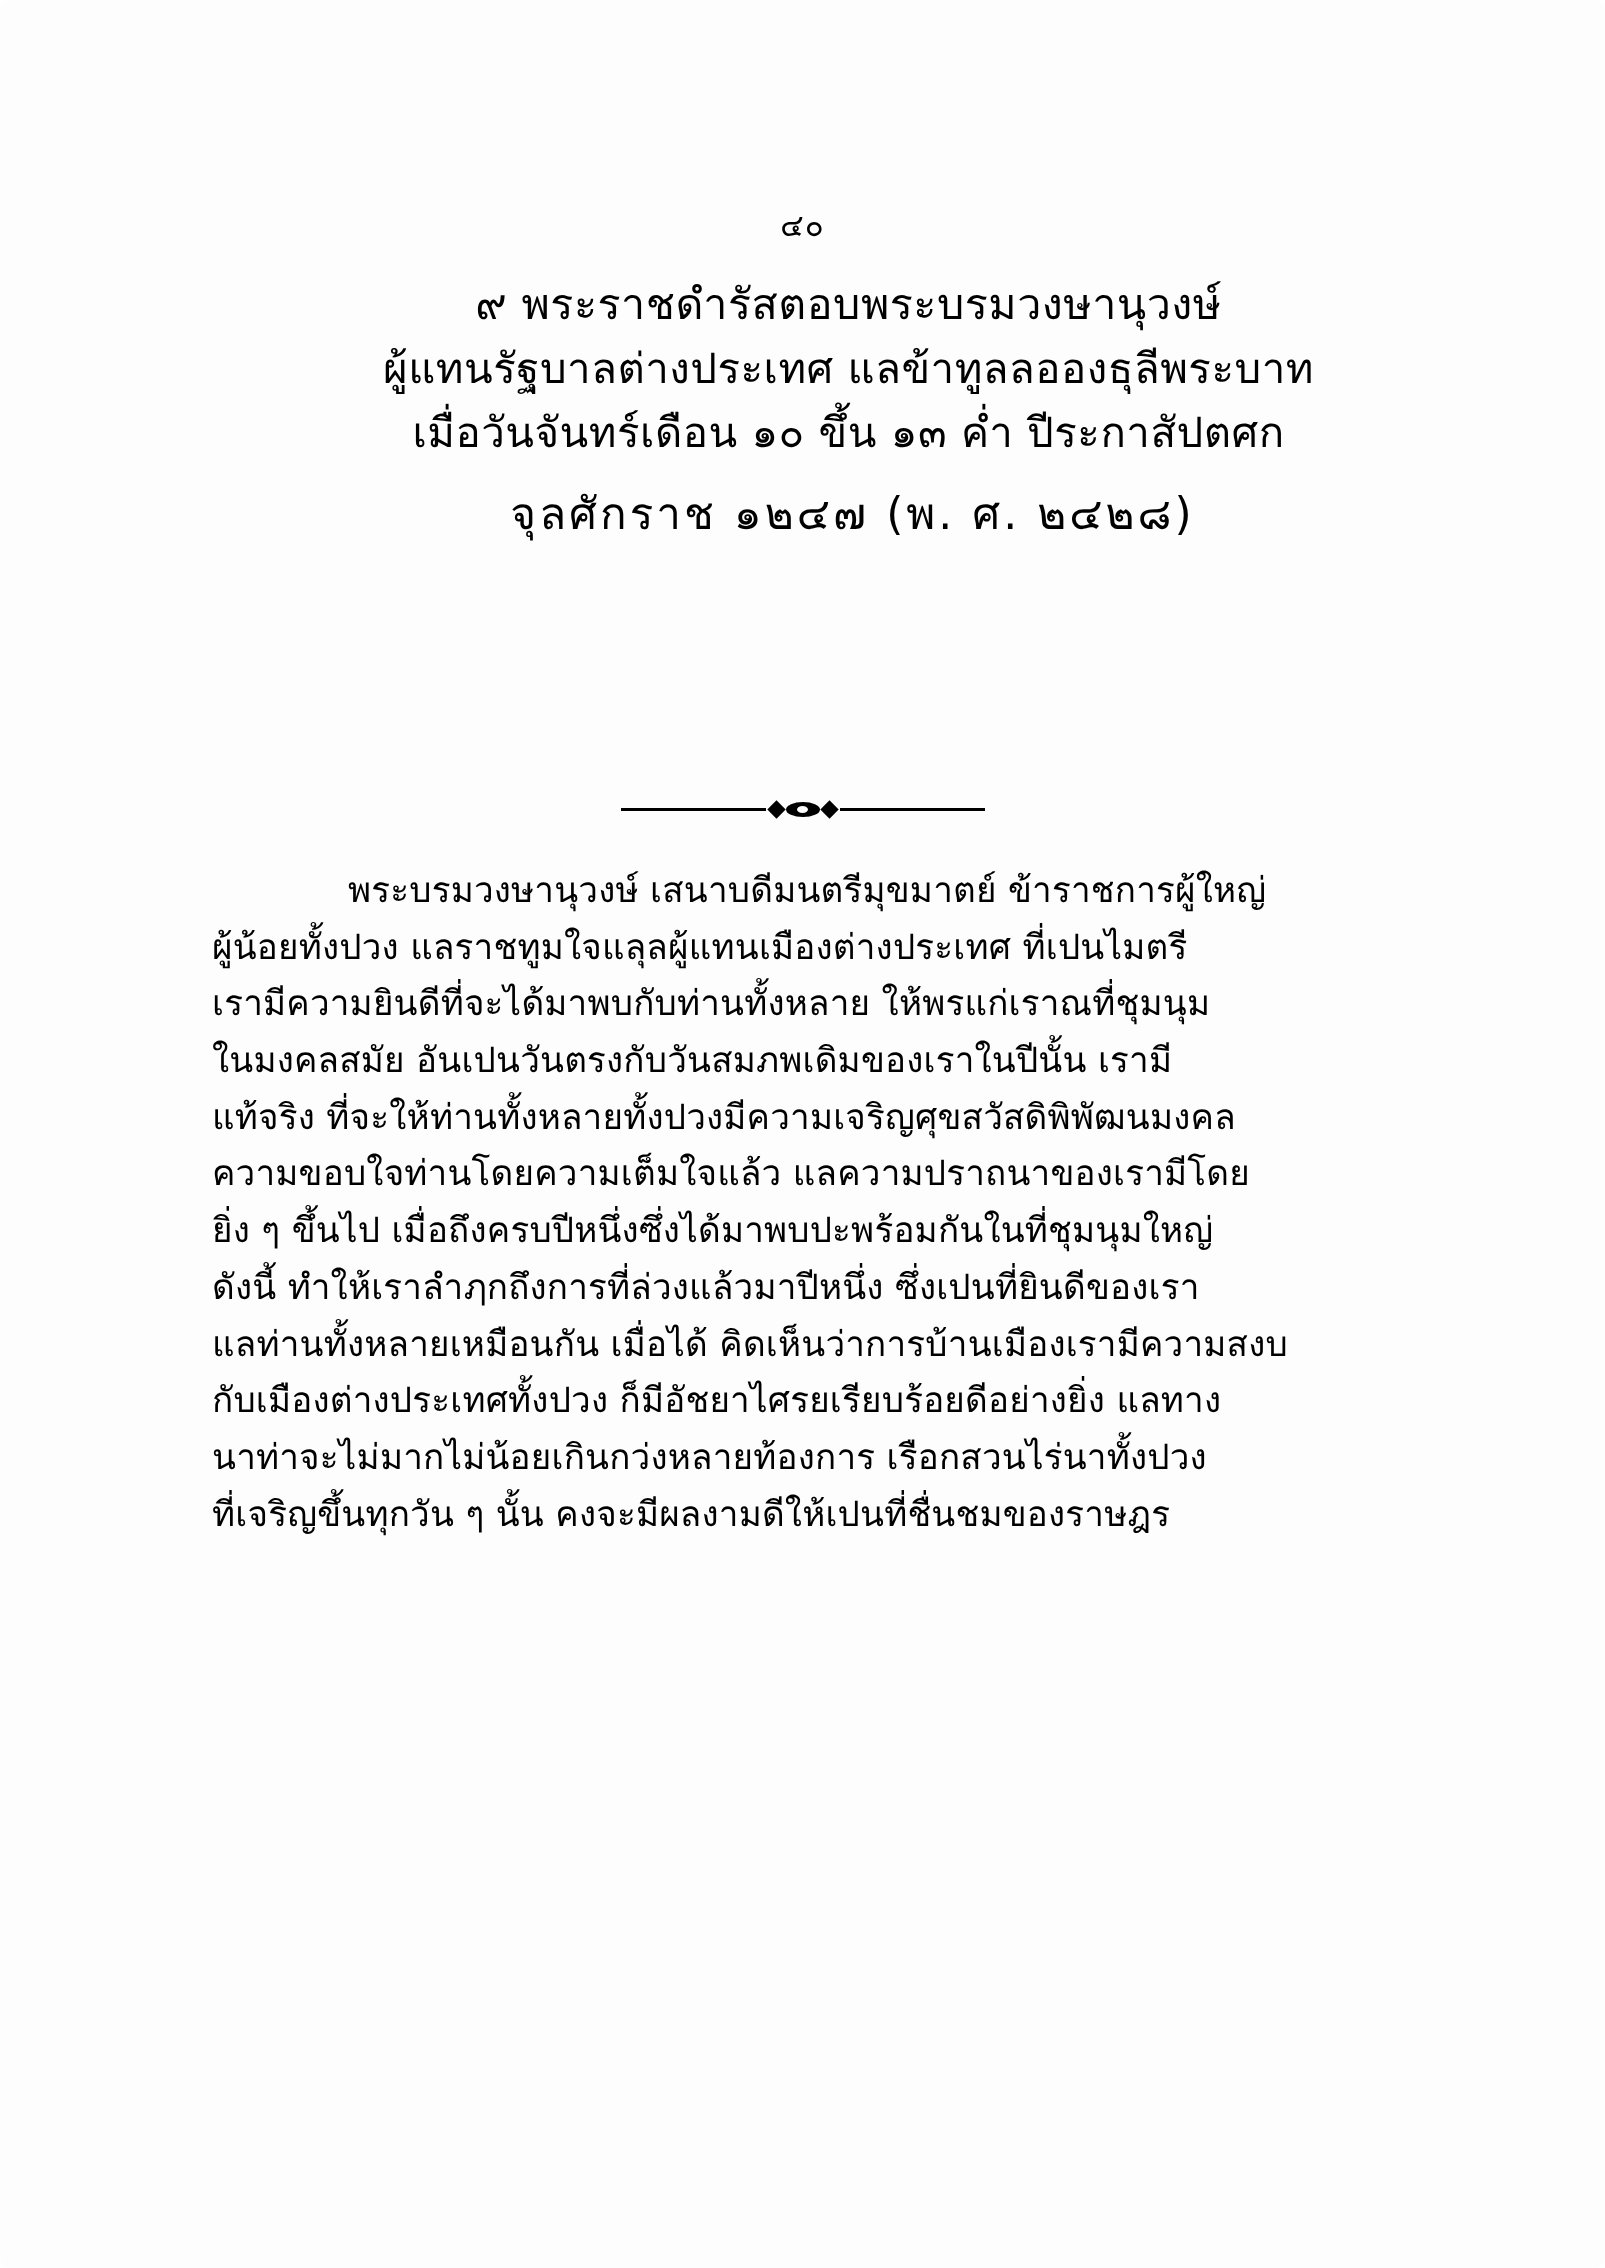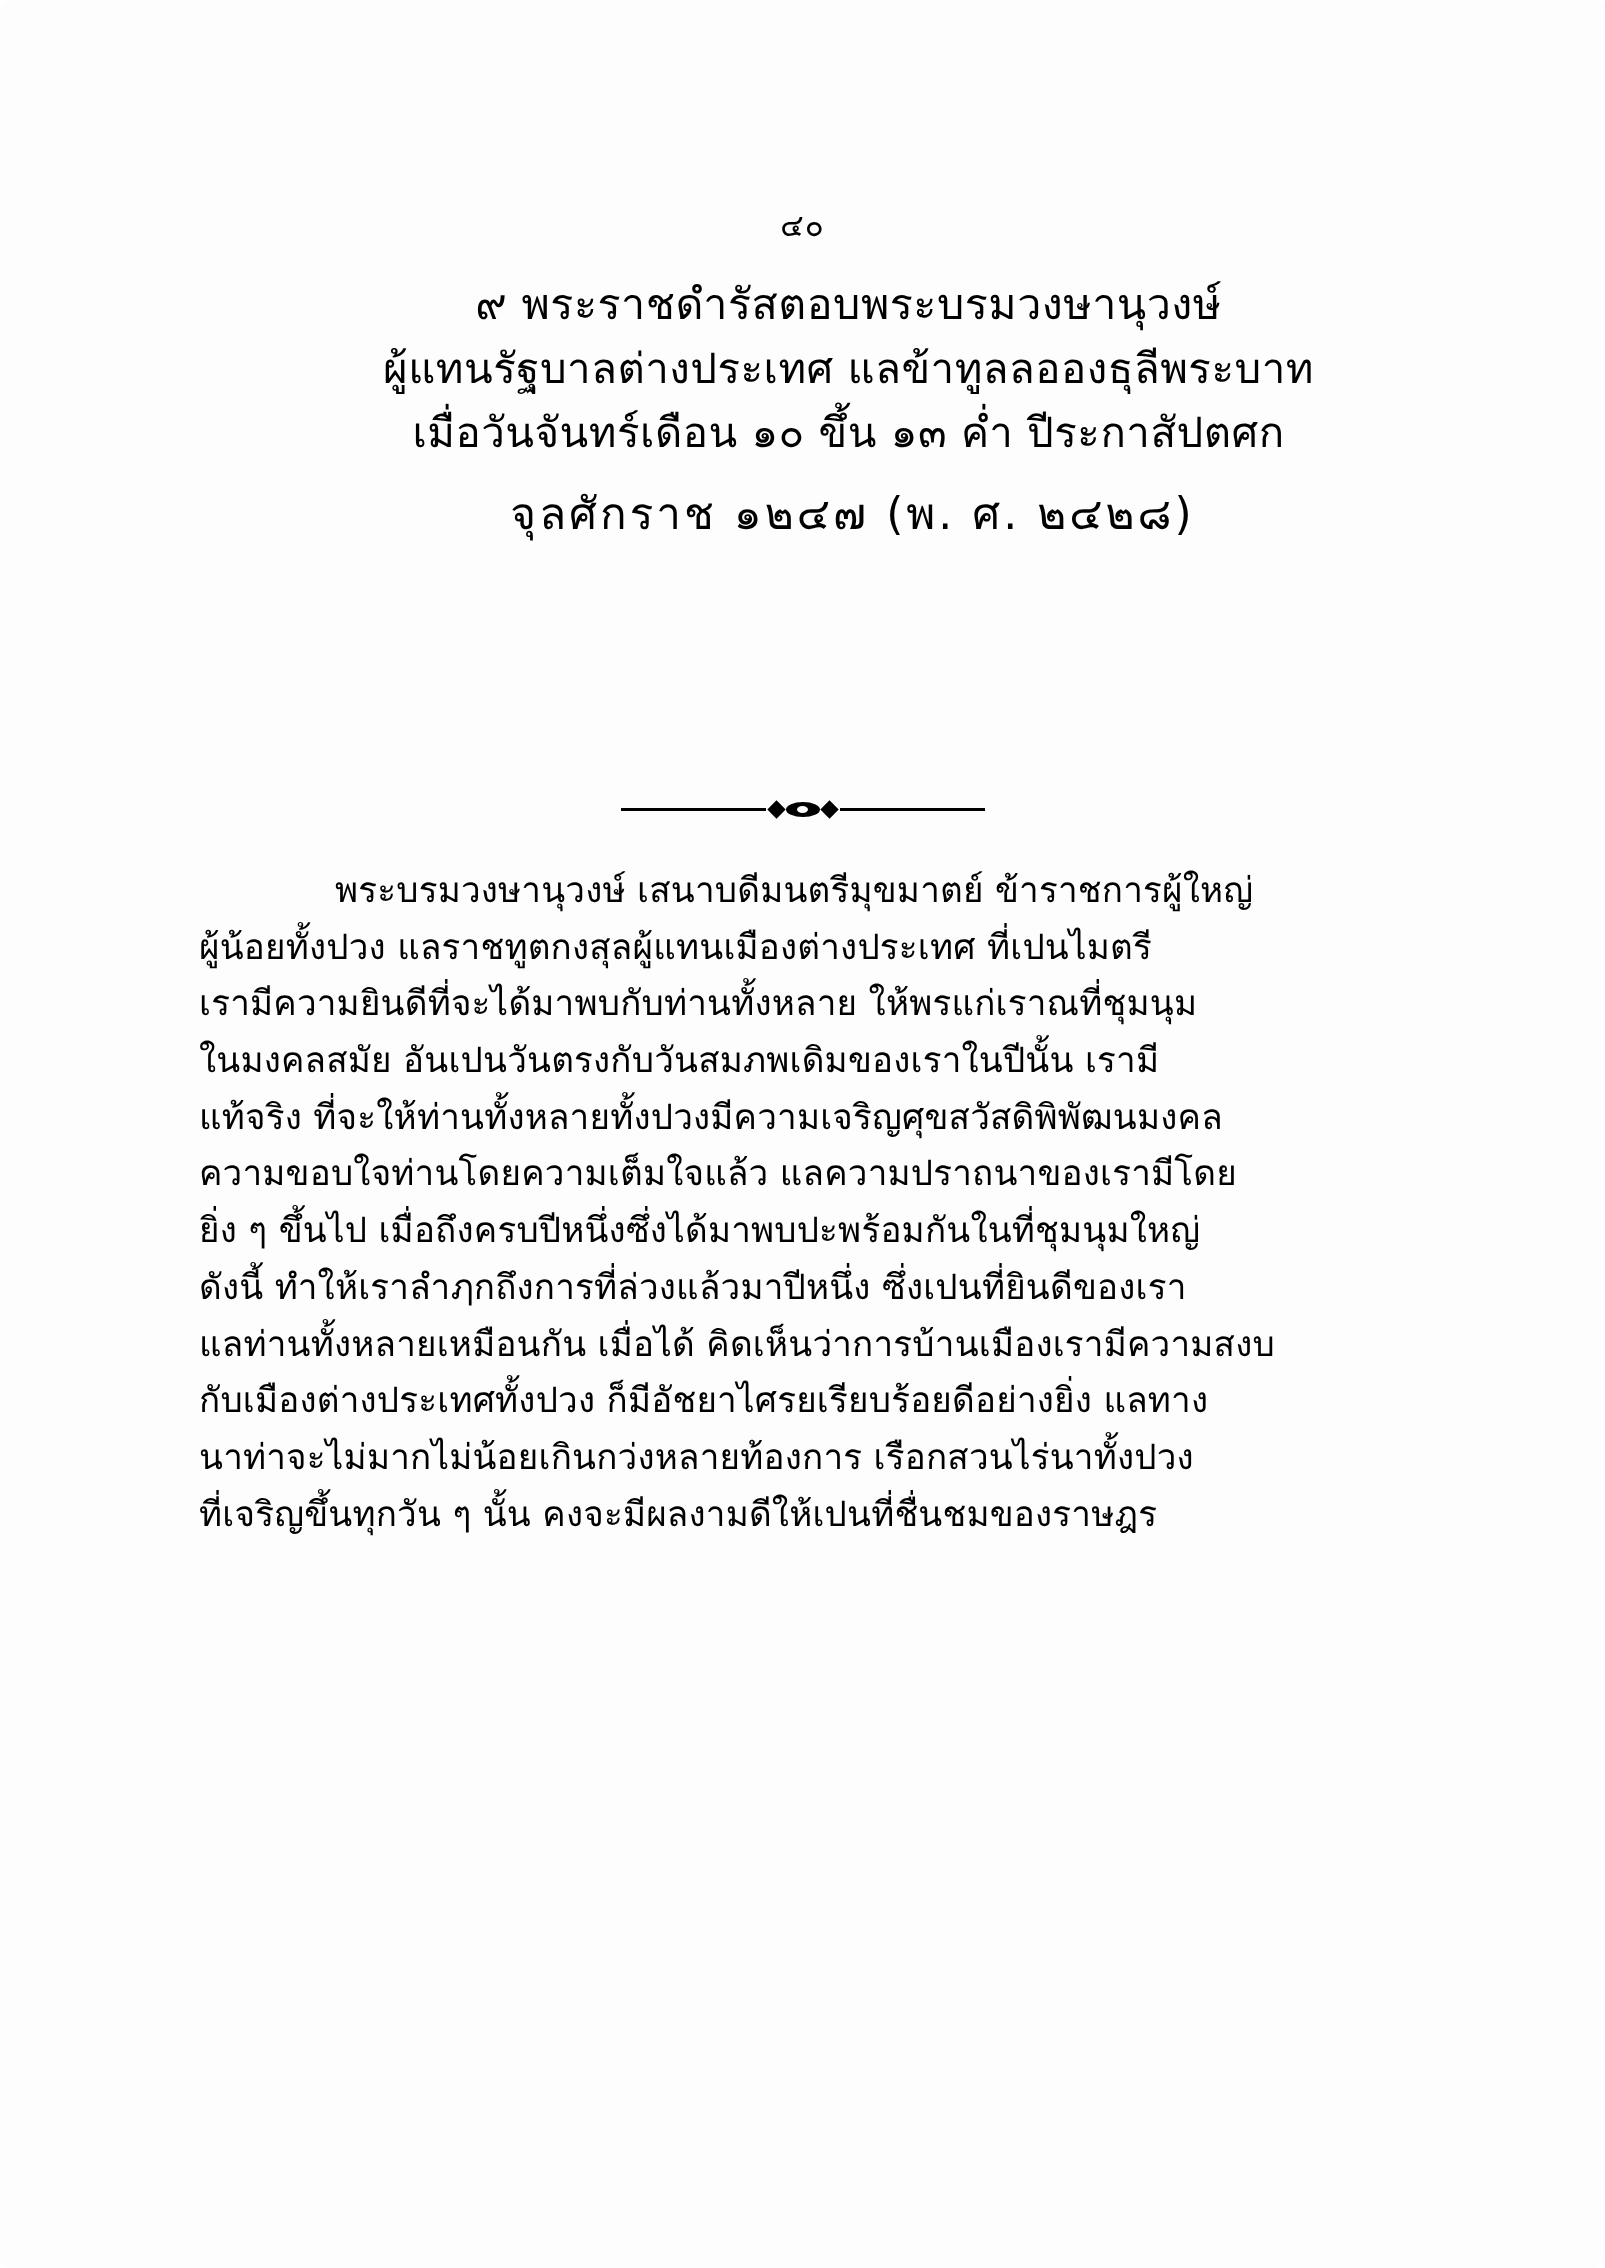--- a/index.html
+++ b/index.html
@@ -95,21 +95,21 @@
     position: absolute;
     left: 11px; top: 4px;
     width: 11px; height: 7px;
     background: #fdfdfd;
     border-radius: 50%;
   }
 
   .body-text {
     position: absolute;
     top: 862px;
-    left: 199px;
+    left: 212px;
     width: 1216px;
   }
   .body-line {
     display: block;
     font-size: 35px;
     line-height: 1.62;
     white-space: nowrap;
     letter-spacing: 0.2px;
   }
 </style>
@@ -132,21 +132,21 @@
     <span class="orn">
       <span class="diamond"></span>
       <span class="lens"></span>
       <span class="diamond"></span>
     </span>
     <span class="bar"></span>
   </div>
 
   <div class="body-text">
     <span class="body-line" style="padding-left:136px">พระบรมวงษานุวงษ์  เสนาบดีมนตรีมุขมาตย์   ข้าราชการผู้ใหญ่</span>
-    <span class="body-line">ผู้น้อยทั้งปวง        แลราชทูตกงสุลผู้แทนเมืองต่างประเทศ     ที่เปนไมตรี</span>
+    <span class="body-line">ผู้น้อยทั้งปวง        แลราชทูมใจแลุลผู้แทนเมืองต่างประเทศ     ที่เปนไมตรี</span>
     <span class="body-line">เรามีความยินดีที่จะได้มาพบกับท่านทั้งหลาย          ให้พรแก่เราณที่ชุมนุม</span>
     <span class="body-line">ในมงคลสมัย      อันเปนวันตรงกับวันสมภพเดิมของเราในปีนั้น     เรามี</span>
     <span class="body-line">แท้จริง     ที่จะให้ท่านทั้งหลายทั้งปวงมีความเจริญศุขสวัสดิพิพัฒนมงคล</span>
     <span class="body-line">ความขอบใจท่านโดยความเต็มใจแล้ว        แลความปราถนาของเรามีโดย</span>
     <span class="body-line">ยิ่ง ๆ ขึ้นไป        เมื่อถึงครบปีหนึ่งซึ่งได้มาพบปะพร้อมกันในที่ชุมนุมใหญ่</span>
     <span class="body-line">ดังนี้    ทำให้เราลำฦกถึงการที่ล่วงแล้วมาปีหนึ่ง   ซึ่งเปนที่ยินดีของเรา</span>
     <span class="body-line">แลท่านทั้งหลายเหมือนกัน    เมื่อได้ คิดเห็นว่าการบ้านเมืองเรามีความสงบ</span>
     <span class="body-line">กับเมืองต่างประเทศทั้งปวง     ก็มีอัชยาไศรยเรียบร้อยดีอย่างยิ่ง     แลทาง</span>
     <span class="body-line">นาท่าจะไม่มากไม่น้อยเกินกว่งหลายท้องการ       เรือกสวนไร่นาทั้งปวง</span>
     <span class="body-line">ที่เจริญขึ้นทุกวัน ๆ นั้น        คงจะมีผลงามดีให้เปนที่ชื่นชมของราษฎร</span>

